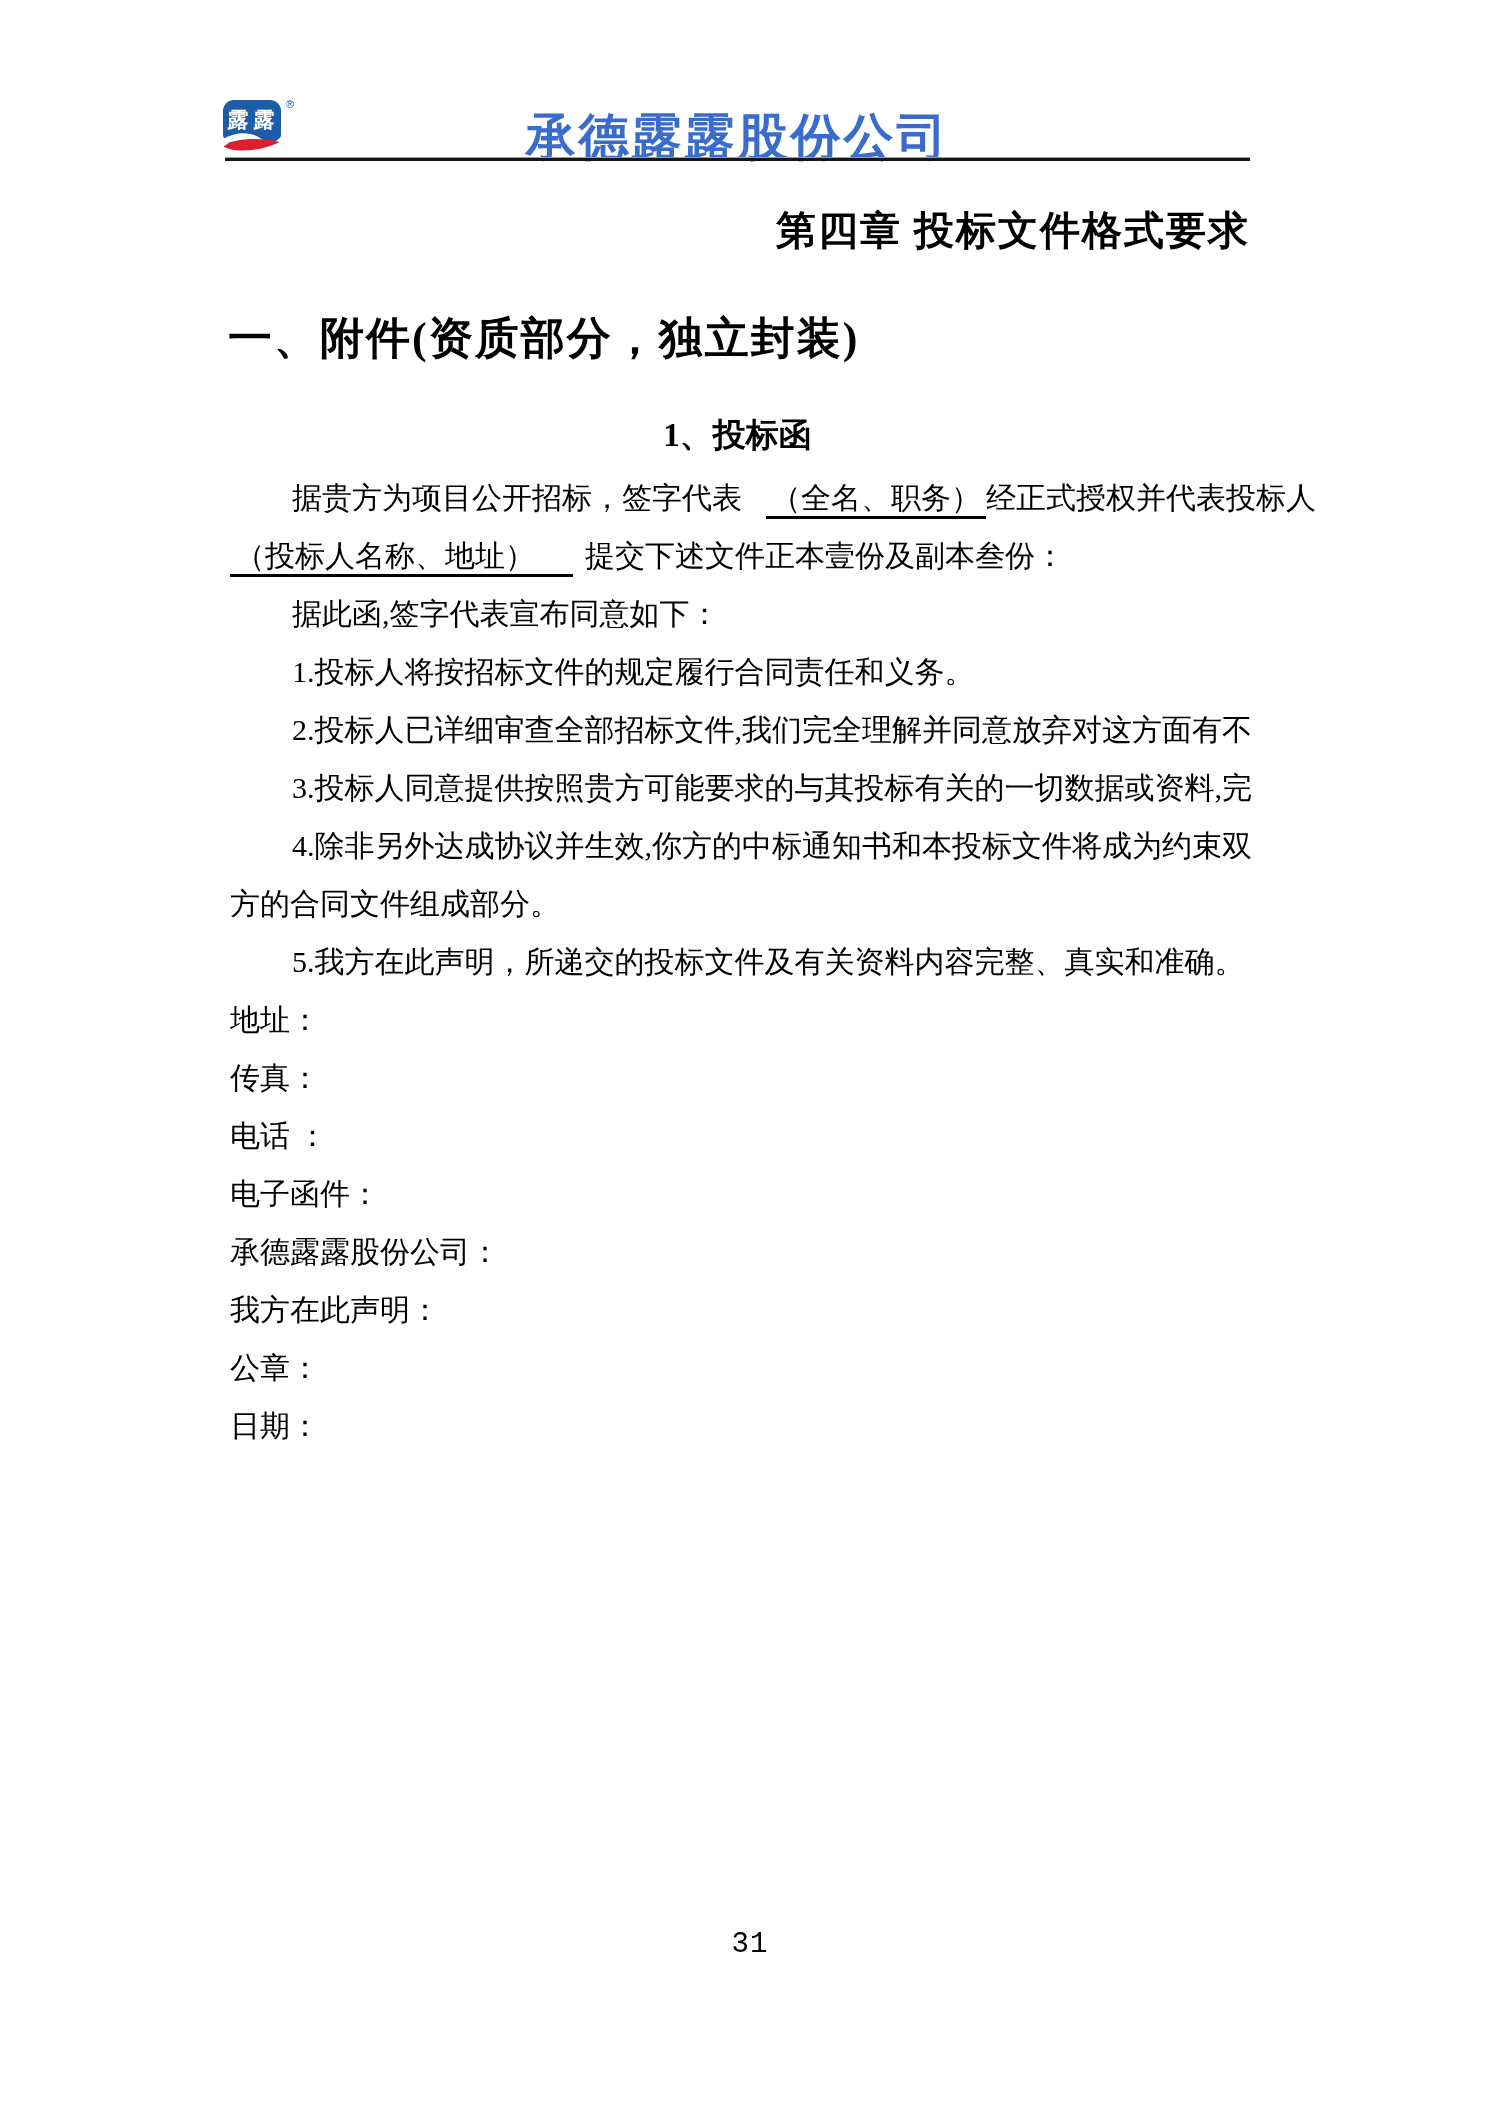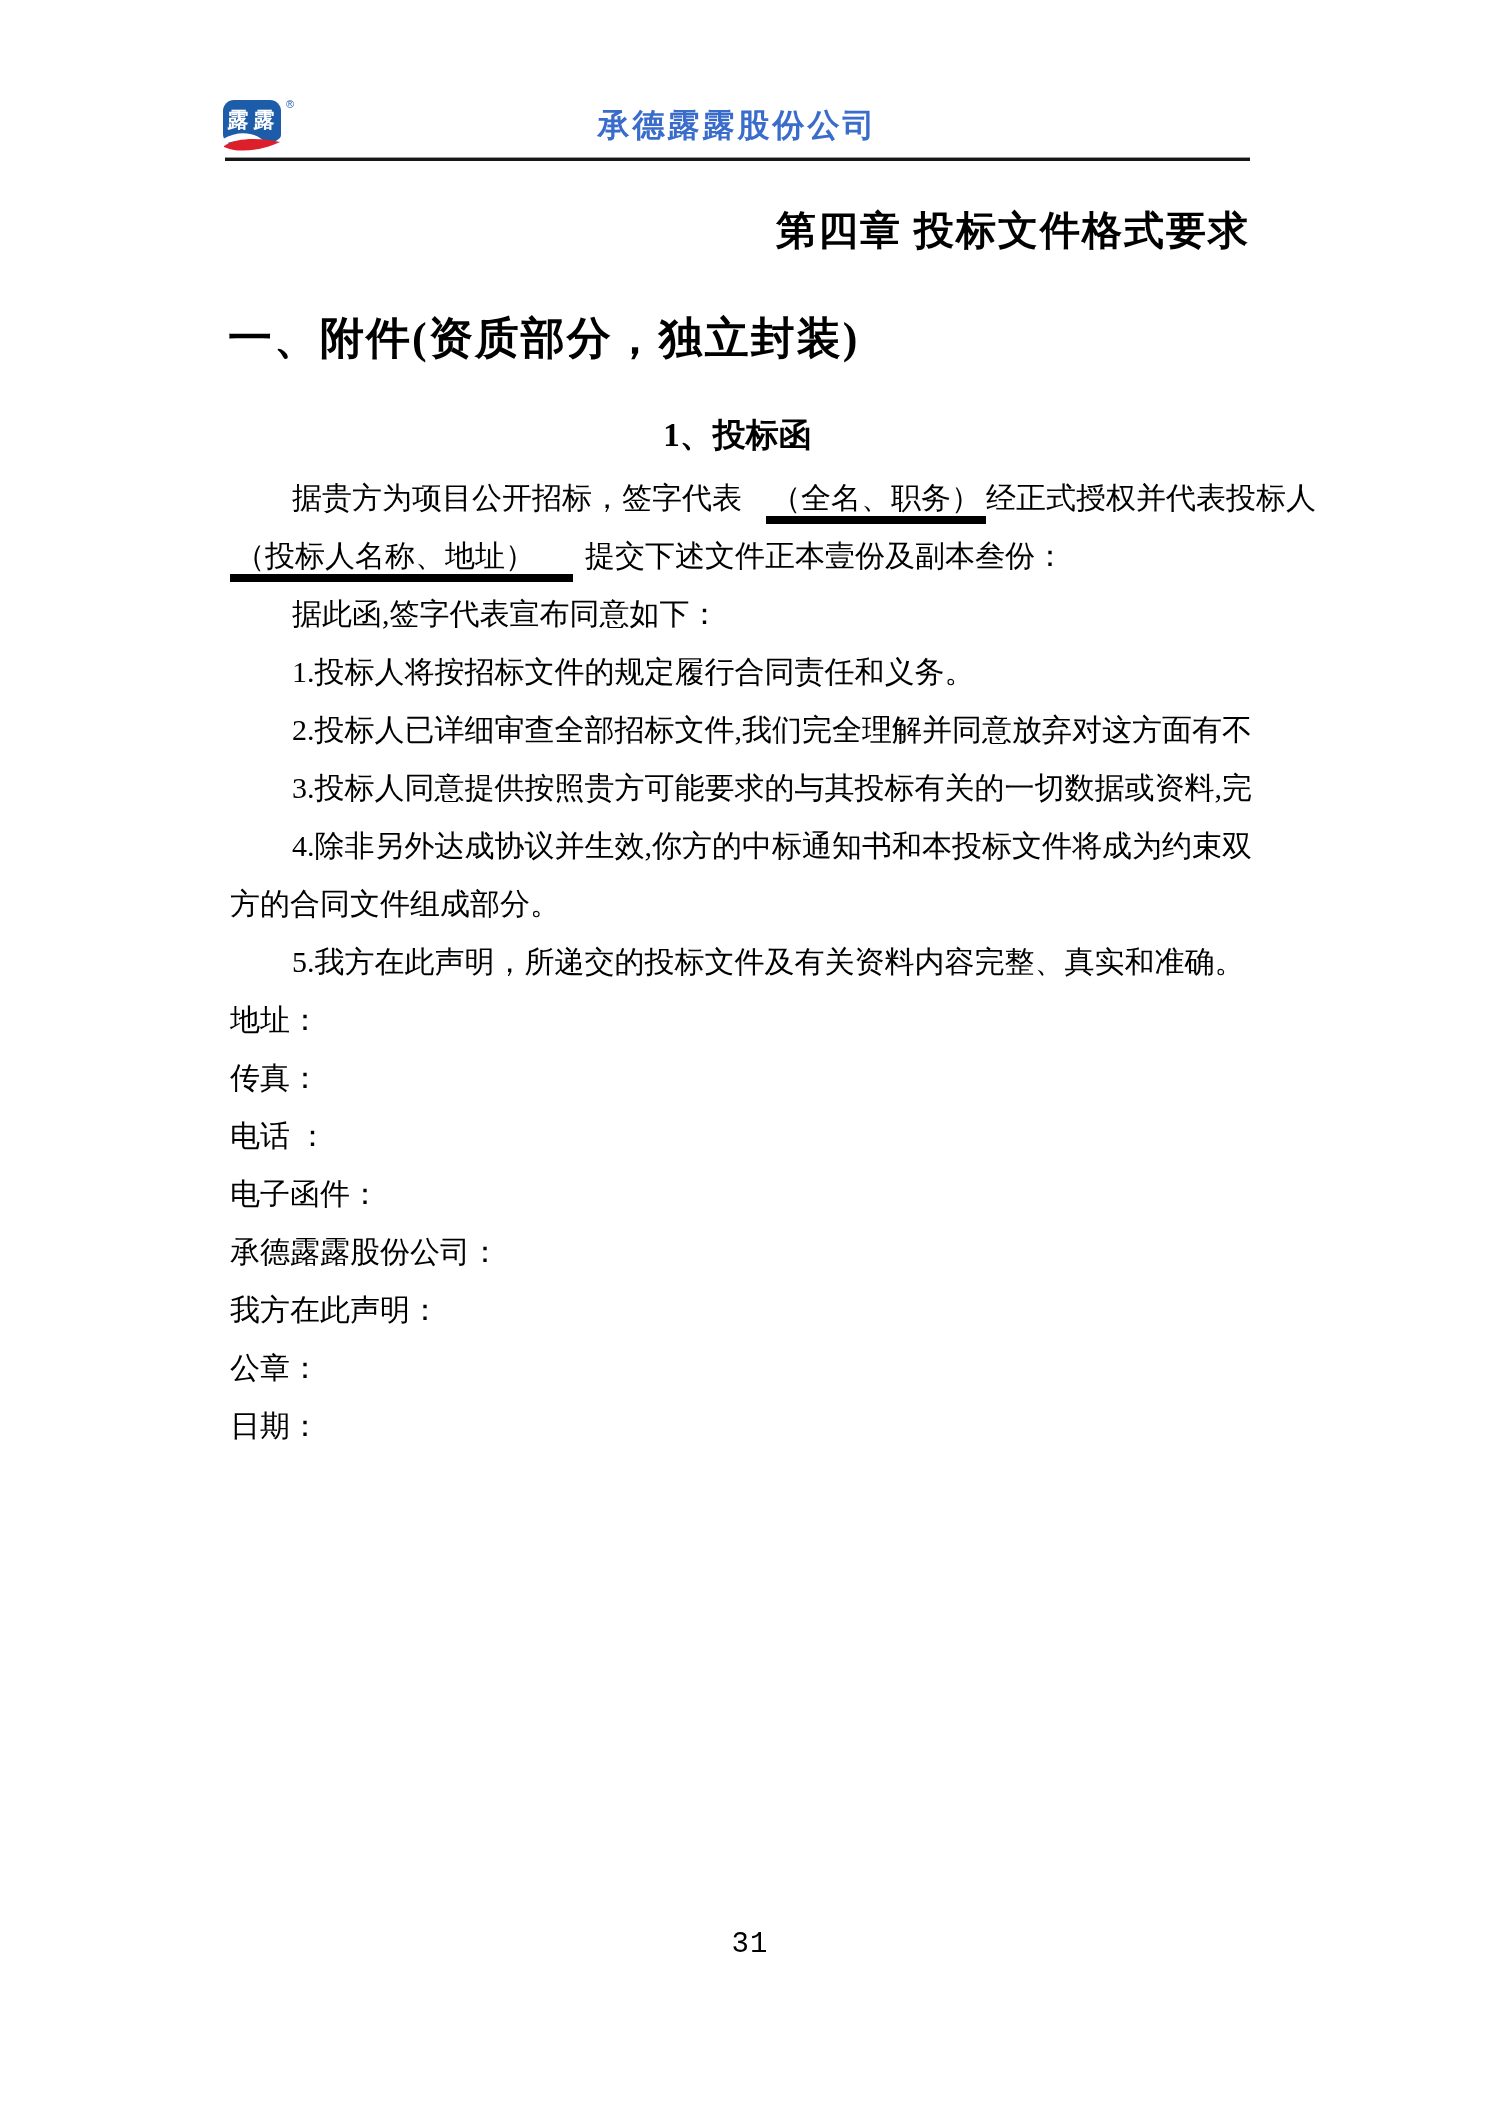--- a/index.html
+++ b/index.html
@@ -11,21 +11,21 @@
     font-family: "Liberation Serif", "DejaVu Serif", serif;
     color: #000;
     overflow: hidden;
   }
   
   .logo { position: absolute; left: 222px; top: 96px; width: 72px; height: 66px; }
   .company {
     position: absolute; left: 225px; top: 104px; width: 1025px;
     text-align: center;
     font-family: "Liberation Sans", "DejaVu Sans", sans-serif;
-    font-size: 32px; font-weight: bold; letter-spacing: 3px;
+    font-size: 50px; font-weight: bold; letter-spacing: 3px;
     color: #3A6CCB;
   }
   .rule {
     position: absolute; left: 225px; top: 157px; width: 1025px; height: 3px;
     background: #161616; border-top: 1px solid #9a9a9a;
   }
   
   .chapter-title {
     position: absolute; left: 225px; top: 204px; width: 1025px;
     text-align: right; font-size: 40px; font-weight: bold; line-height: 54px;
@@ -40,21 +40,21 @@
     text-align: center; font-size: 33px; font-weight: bold; line-height: 42px;
   }
   
   .letter {
     position: absolute; left: 230px; top: 469px; width: 1020px;
     font-size: 30px;
   }
   .line { line-height: 58px; height: 58px; white-space: nowrap; }
   .indent { text-indent: 62px; }
   .justify { text-align: justify; text-align-last: justify; }
-  .blank { border-bottom: 8px solid #000000; padding: 0 5px 2px 5px; }
+  .blank { border-bottom: 3px solid #000000; padding: 0 5px 2px 5px; }
   .blank-ext { padding-right: 38px; margin-right: 12px; margin-top: 13px; }
   .gap-before { margin-left: 24px; }
   
   .page-number {
     position: absolute; top: 1928px; left: 0; width: 100%;
     text-align: center;
     font-family: Liberation Mono, monospace;
     font-size: 29px; letter-spacing: 1px;
   }
 </style>

